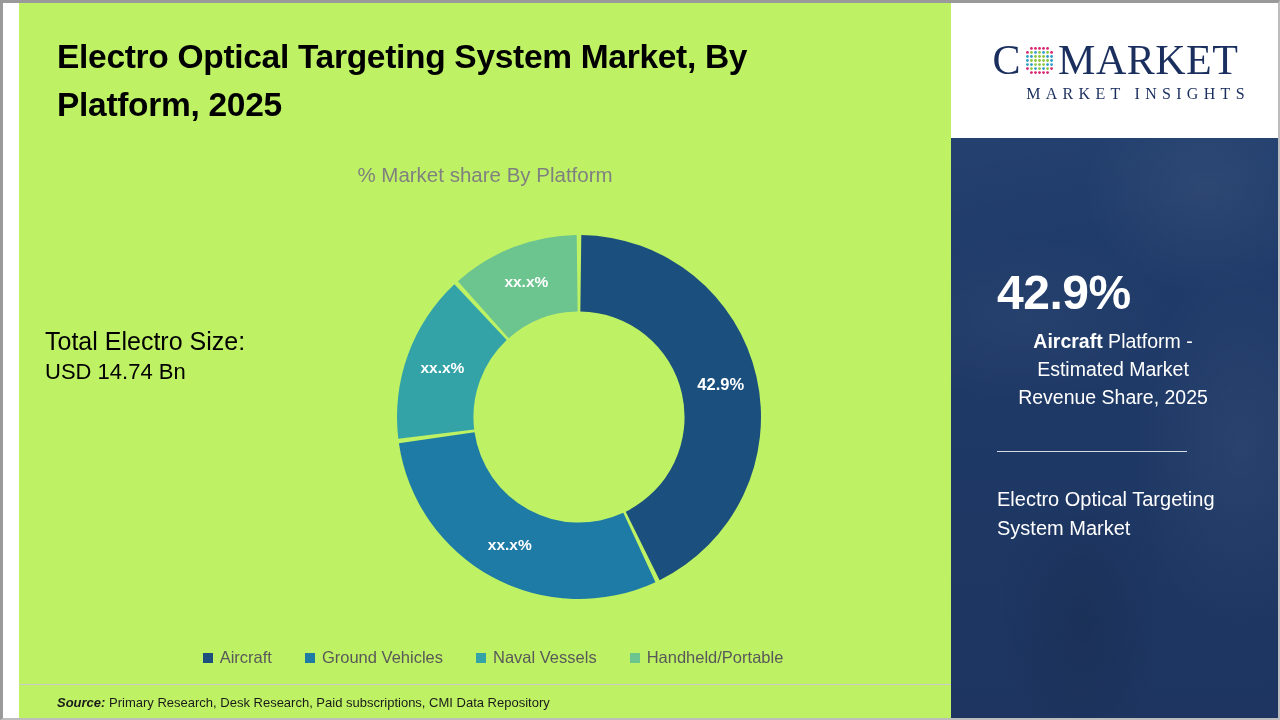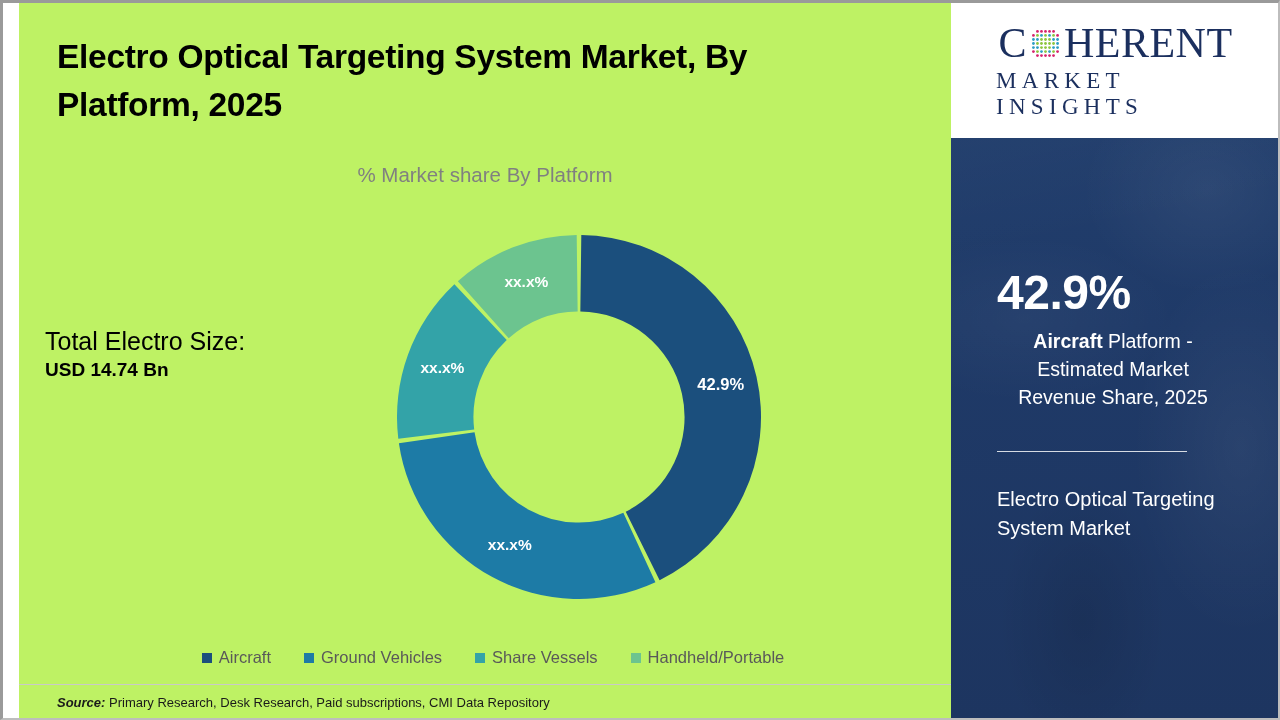--- a/index.html
+++ b/index.html
@@ -56,21 +56,21 @@
     color: #808080;
     padding-left: 120px;
   }
   #market-size-block {
     position: absolute;
     left: 26px; top: 322px;
     width: 300px;
     color: #000000;
   }
   #market-size-label { font-size: 25px; line-height: 1.32; }
-  #market-size-value { font-size: 19px; font-weight: bold; line-height: 1.3; }
+  #market-size-value { font-size: 22px; font-weight: normal; line-height: 1.3; }
 
   
   #donut-wrap {
     position: absolute;
     left: 378px; top: 232px;
     width: 364px; height: 364px;
   }
   #donut-wrap svg { display: block; width: 364px; height: 364px; }
   .slice-label {
     font-family: "Liberation Sans", sans-serif;
@@ -161,21 +161,21 @@
   }
   #logo-globe {
     display: inline-block;
     width: 35px; height: 35px;
     margin: 0 1px;
     position: relative;
     top: 1px;
   }
   #logo-sub {
     font-family: "Liberation Serif", serif;
-    font-size: 23px;
+    font-size: 16px;
     color: #1b2f5e;
     letter-spacing: 5.3px;
     margin-top: 4px;
     padding-left: 5px;
     margin-left: 40px;
   }
   #sidebar-content {
     position: absolute;
     left: 46px; top: 135px;
     width: 262px;
@@ -247,21 +247,21 @@
         <div class="legend-item">
           <span class="legend-swatch" style="background: rgb(27, 79, 125);"></span>
           <span class="legend-text">Aircraft</span>
         </div>
         <div class="legend-item">
           <span class="legend-swatch" style="background: rgb(29, 123, 166);"></span>
           <span class="legend-text">Ground Vehicles</span>
         </div>
         <div class="legend-item">
           <span class="legend-swatch" style="background: rgb(51, 163, 168);"></span>
-          <span class="legend-text">Share Vessels</span>
+          <span class="legend-text">Naval Vessels</span>
         </div>
         <div class="legend-item">
           <span class="legend-swatch" style="background: rgb(108, 196, 143);"></span>
           <span class="legend-text">Handheld/Portable</span>
         </div>
       </div>
 
     <div id="footer-rule"></div>
     <div id="source-line">
       <b>Source:</b>
@@ -319,21 +319,21 @@
                 <circle cx="73" cy="73" r="4" fill="#8dc63f"></circle>
                 <circle cx="84.5" cy="73" r="4" fill="#d6246e"></circle>
                 <circle cx="27" cy="84.5" r="4" fill="#d6246e"></circle>
                 <circle cx="38.5" cy="84.5" r="4" fill="#d6246e"></circle>
                 <circle cx="50" cy="84.5" r="4" fill="#d6246e"></circle>
                 <circle cx="61.5" cy="84.5" r="4" fill="#d6246e"></circle>
                 <circle cx="73" cy="84.5" r="4" fill="#d6246e"></circle>
               </g>
           </svg>
         </span>
-        <span>HERENT</span>
+        <span>MARKET</span>
       </div>
       <div id="logo-sub">MARKET INSIGHTS</div>
     </div>
 
     <div id="sidebar-content">
       <div id="stat-value">42.9%</div>
       <div id="stat-caption">
         <b>Aircraft</b><span> Platform - Estimated Market Revenue Share, 2025</span>
       </div>
       <div id="sidebar-rule"></div>

